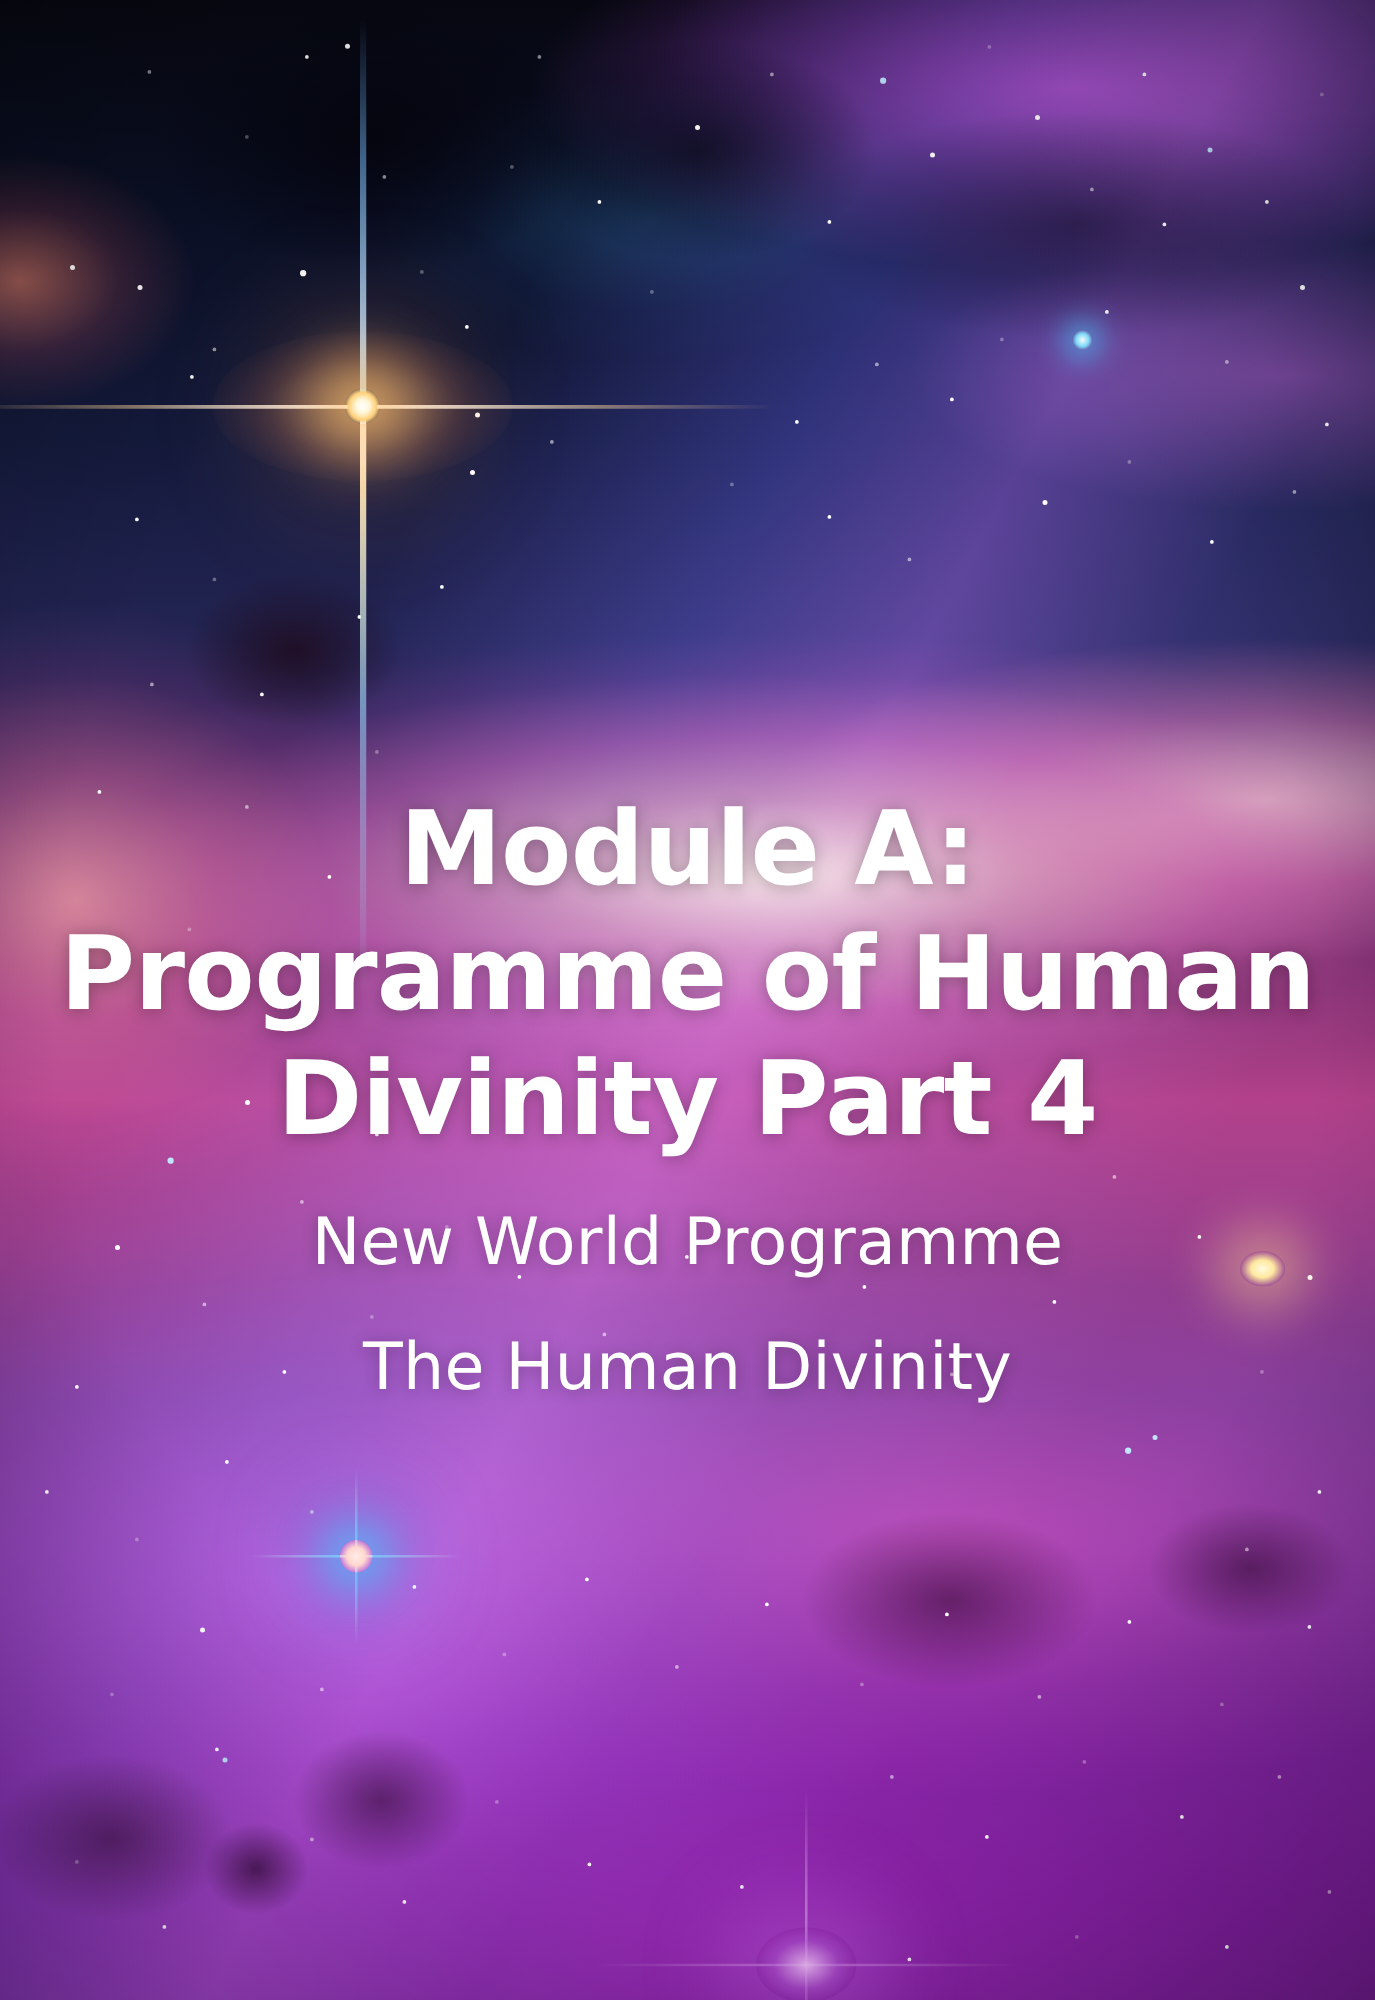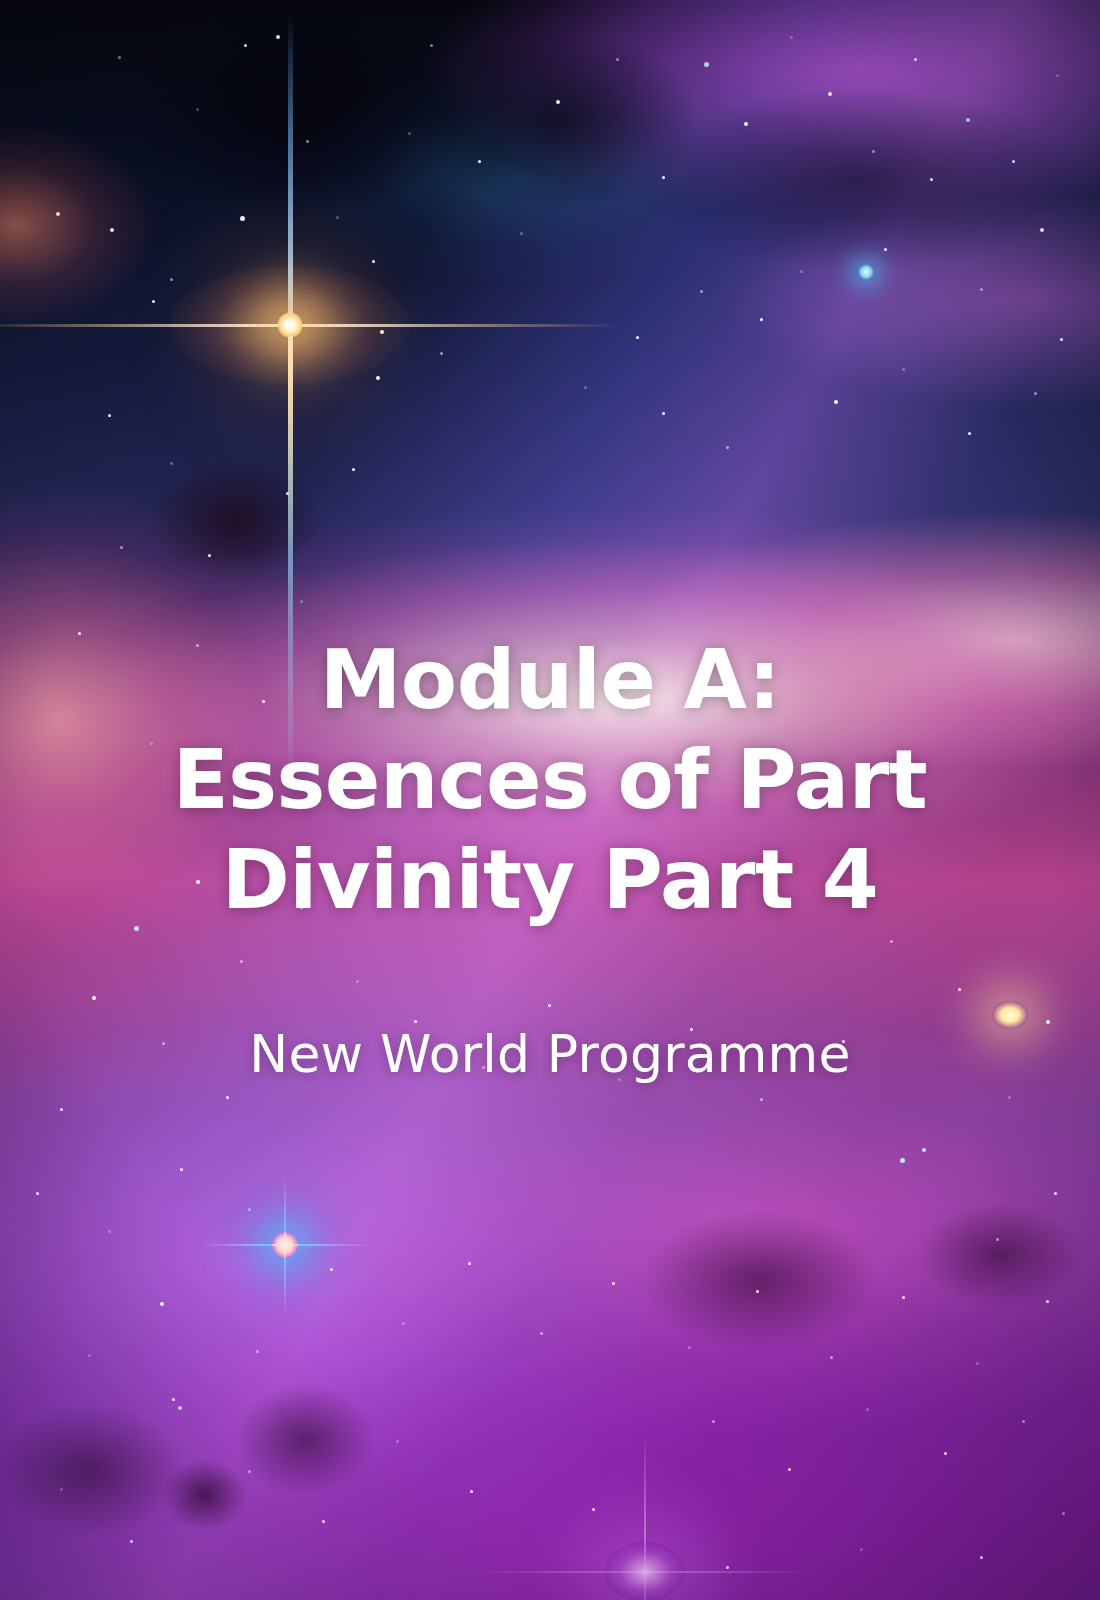--- a/index.html
+++ b/index.html
@@ -225,21 +225,21 @@
   #title{
     color:#ffffff;
     font-weight:700;
     font-size:82px;
     line-height:100px;
     letter-spacing:-0.5px;
     margin:0;
     text-shadow:0 2px 14px rgba(0,0,0,.30);
   }
   #title .tline{display:block;white-space:nowrap;}
-  #subtitle-wrap{margin-top:88px;}
+  #subtitle-wrap{margin-top:28px;}
   .subtitle{
     color:#ffffff;
     font-weight:400;
     font-size:52px;
     line-height:72px;
     letter-spacing:0.2px;
     margin:0;
     text-shadow:0 2px 12px rgba(0,0,0,.28);
     white-space:nowrap;
   }
@@ -406,21 +406,22 @@
     <span class="ray-v"></span>
     <span class="ray-h"></span>
     <span class="core"></span>
   </div>
 
   <div class="layer bg-vignette"></div>
 
   <div id="text-block">
     <h1 id="title">
       <span class="tline">Module A:</span>
-      <span class="tline">Essences of Part</span>
+      <span class="tline">Programme of Human</span>
       <span class="tline">Divinity Part 4</span>
     </h1>
     <div id="subtitle-wrap">
       <p class="subtitle" id="subtitle-1">New World Programme</p>
+      <p class="subtitle" id="subtitle-2">The Human Divinity</p>
     </div>
   </div>
 
 </div>
 
 </body></html>

